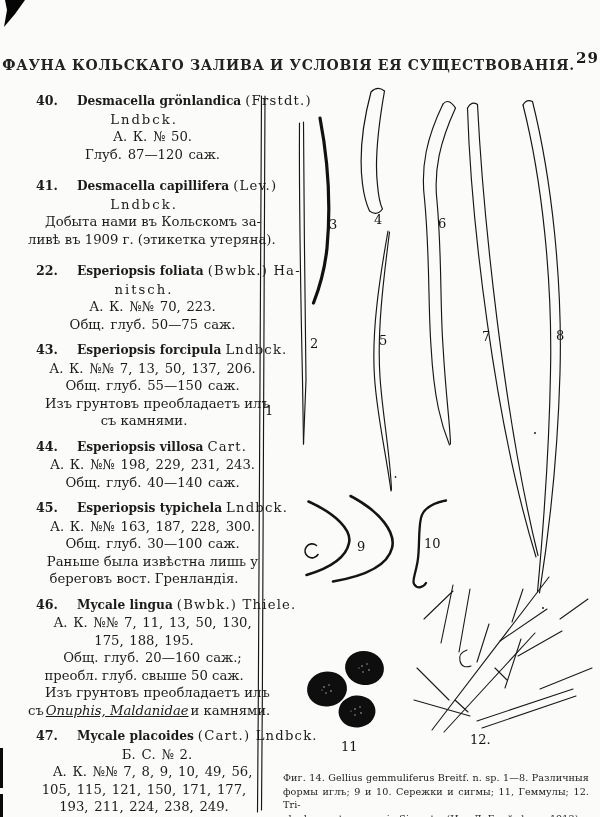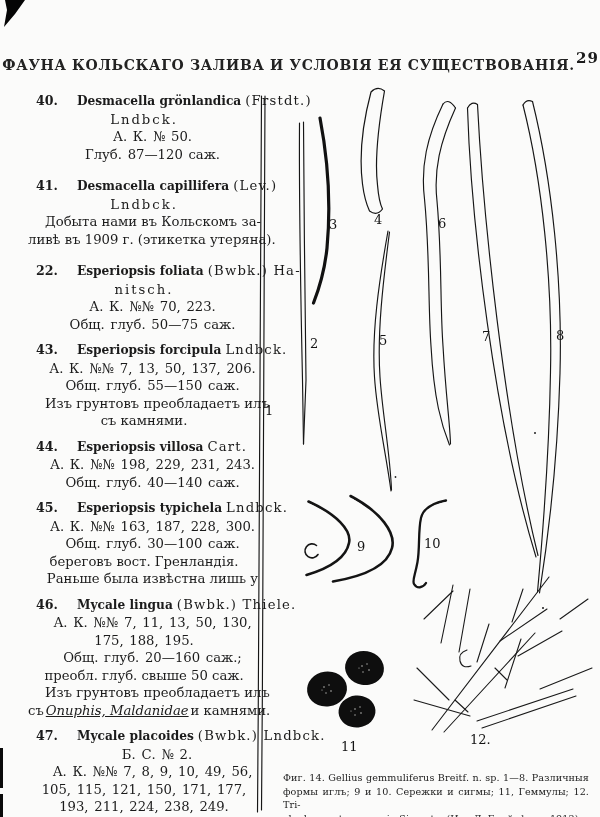--- a/index.html
+++ b/index.html
@@ -110,41 +110,41 @@
     <div class="line ind num-line">А. К. №№ 198, 229, 231, 243.</div>
     <div class="line ind num-line">Общ. глуб. 40—140 саж.</div>
   </div>
 
   <div class="entry">
     <div class="h">
       <span class="num">45.</span><span class="latin">Esperiopsis typichela</span><span class="tail">Lndbck.</span>
     </div>
     <div class="line ind num-line">А. К. №№ 163, 187, 228, 300.</div>
     <div class="line ind num-line">Общ. глуб. 30—100 саж.</div>
+    <div class="line ind">Раньше была извѣстна лишь у</div>
     <div class="line">береговъ вост. Гренландія.</div>
-    <div class="line ind">Раньше была извѣстна лишь у</div>
   </div>
 
   <div class="entry">
     <div class="h">
       <span class="num">46.</span><span class="latin">Mycale lingua</span><span class="tail">(Bwbk.) Thiele.</span>
     </div>
     <div class="line ind num-line">А. К. №№ 7, 11, 13, 50, 130,</div>
     <div class="line num-line">175, 188, 195.</div>
     <div class="line ind num-line">Общ. глуб. 20—160 саж.;</div>
     <div class="line">преобл. глуб. свыше 50 саж.</div>
     <div class="line ind">Изъ грунтовъ преобладаетъ илъ</div>
     <div class="line">
       <span>съ</span><span class="it">Onuphis, Maldanidae</span><span>и камнями.</span>
     </div>
   </div>
 
   <div class="entry">
     <div class="h">
-      <span class="num">47.</span><span class="latin">Mycale placoides</span><span class="tail">(Bwbk.) Lndbck.</span>
+      <span class="num">47.</span><span class="latin">Mycale placoides</span><span class="tail">(Cart.) Lndbck.</span>
     </div>
     <div class="line ind2 num-line">Б. С. № 2.</div>
     <div class="line ind num-line">А. К. №№ 7, 8, 9, 10, 49, 56,</div>
     <div class="line num-line">105, 115, 121, 150, 171, 177,</div>
     <div class="line num-line">193, 211, 224, 238, 249.</div>
   </div>
 
 </div>
 
 <div class="figure-wrap">

